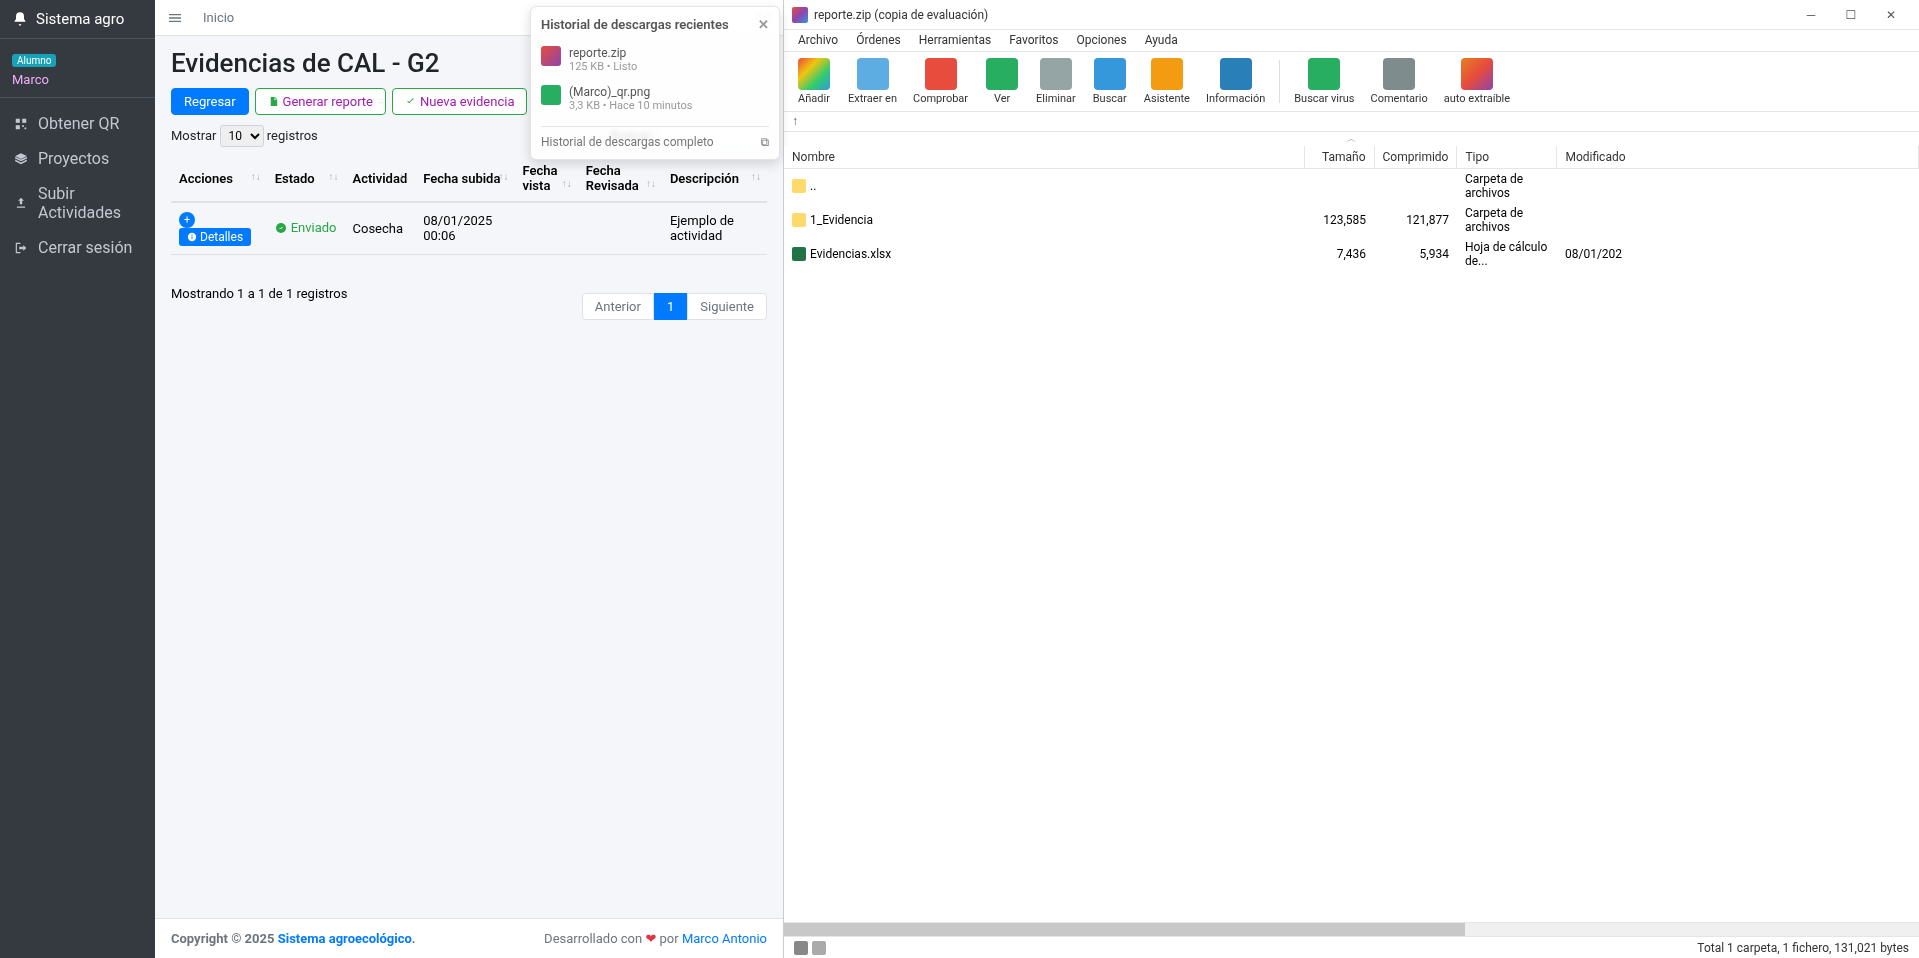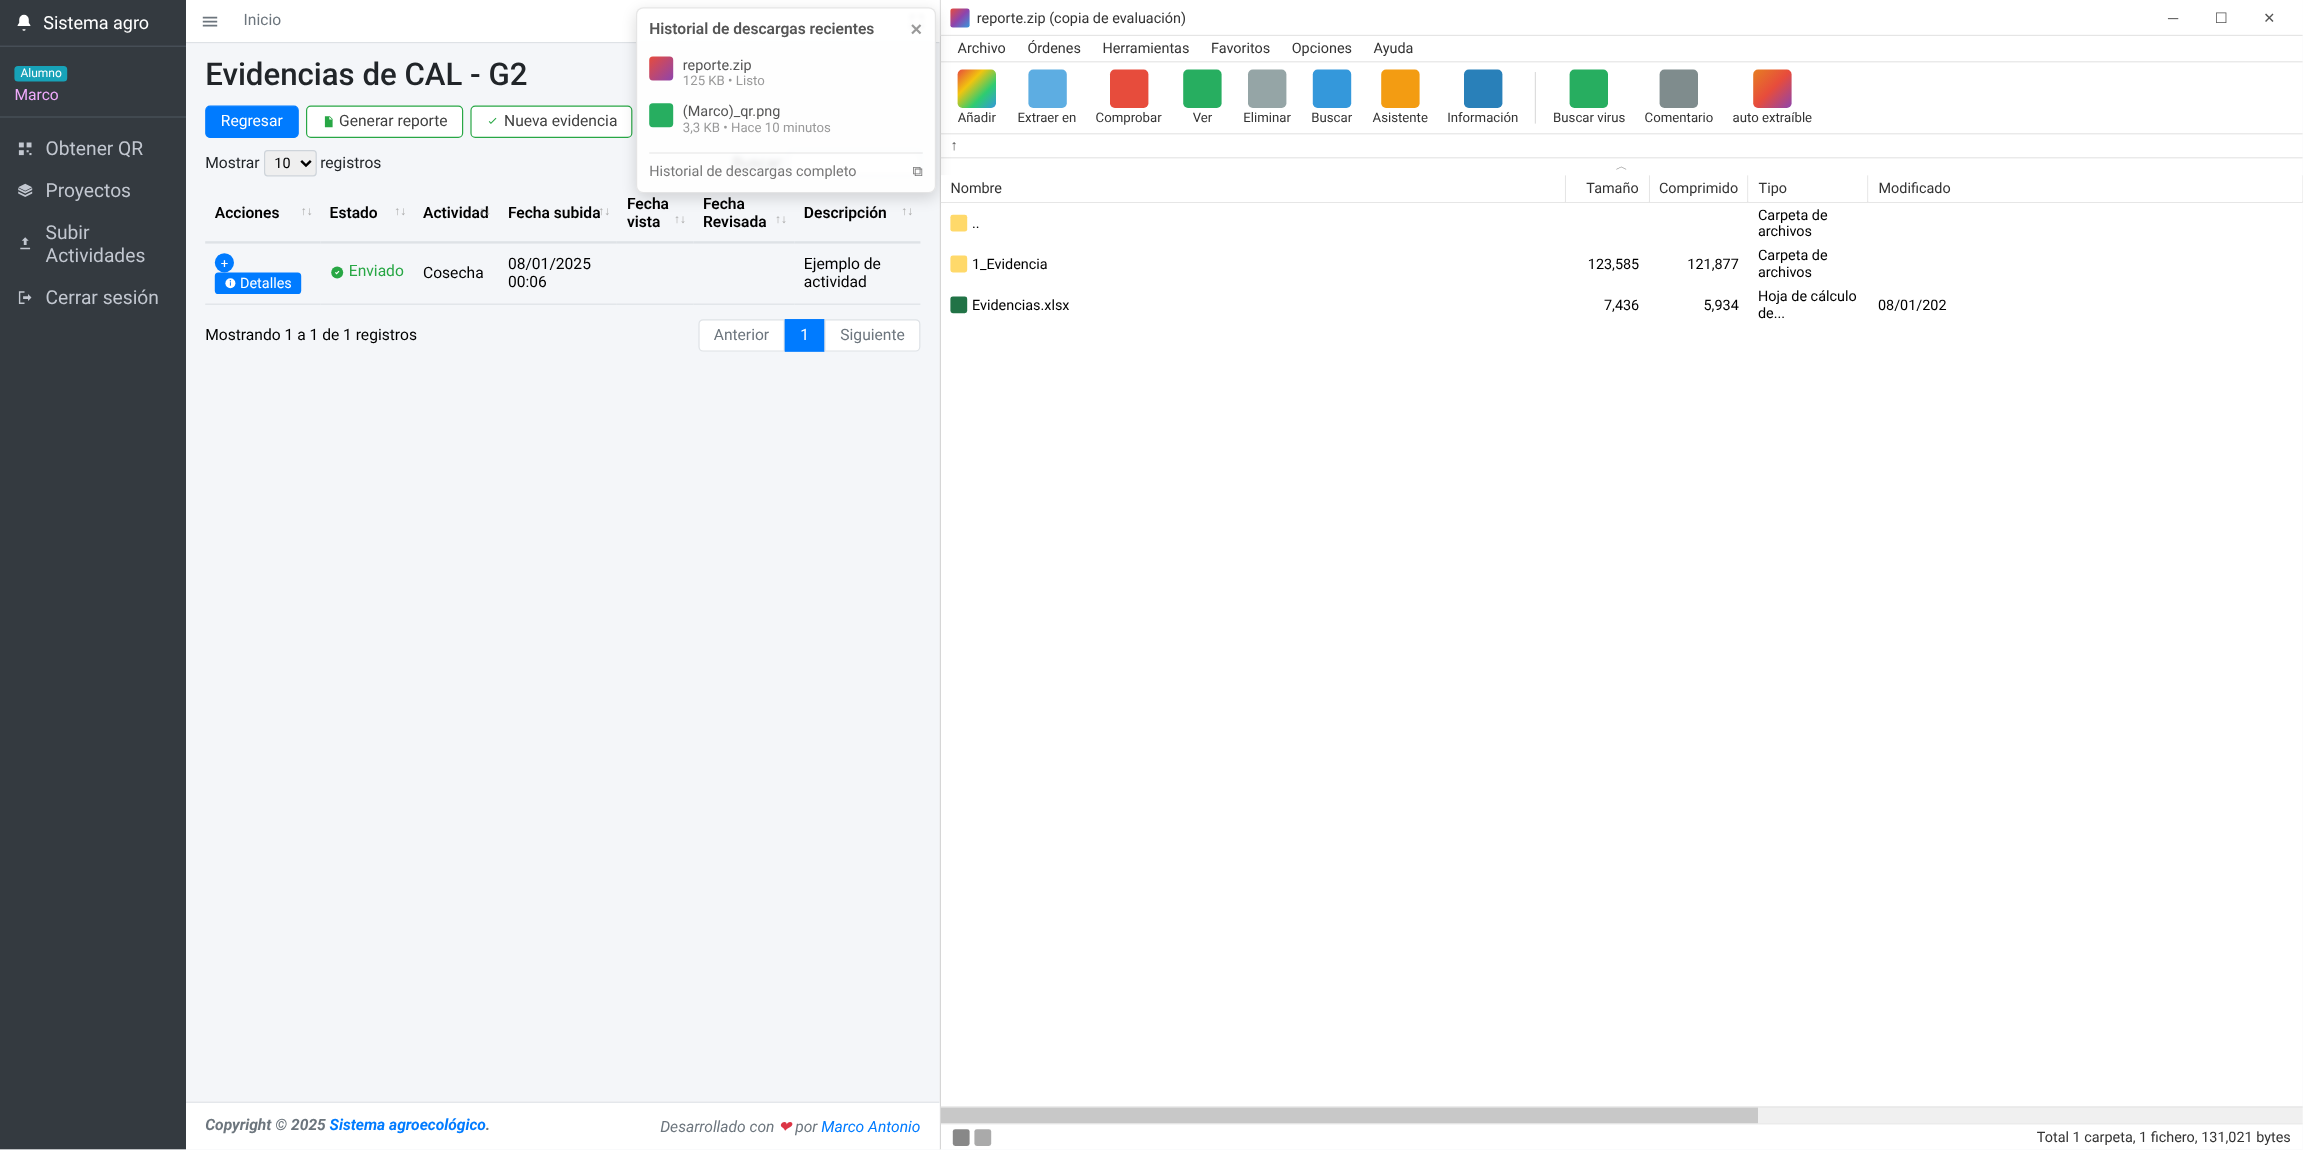--- a/index.html
+++ b/index.html
@@ -20,42 +20,42 @@
 .topbar { height: 36px; background: #fff; border-bottom: 1px solid #dee2e6; display: flex; align-items: center; padding: 0 12px; gap: 20px; }
 .toggle { color: #6c757d; cursor: pointer; }
 .breadcrumb { color: #6c757d; font-size: 13px; }
 .fullscreen-icon { margin-left: auto; color: #6c757d; cursor: pointer; }
 
 .content { flex: 1; padding: 12px 16px; overflow: auto; }
 .page-title { font-size: 26px; font-weight: 500; color: #212529; margin-bottom: 10px; }
 .btn-row { display: flex; gap: 6px; margin-bottom: 10px; }
 .btn { padding: 5px 12px; font-size: 13px; border-radius: 4px; border: 1px solid; cursor: pointer; display: inline-flex; align-items: center; gap: 4px; }
 .btn-primary { background: #007bff; border-color: #007bff; color: #fff; }
-.btn-outline-success { background: #fff; border-color: #28a745; color: #404040; }
+.btn-outline-success { background: #fff; border-color: #28a745; color: #a21caf; }
 
 .dt-controls { display: flex; justify-content: space-between; align-items: center; font-size: 13px; color: #212529; margin-bottom: 8px; }
 .dt-controls select { padding: 2px 4px; font-size: 12px; border: 1px solid #ced4da; border-radius: 3px; }
 .dt-controls input { padding: 2px 6px; font-size: 12px; border: 1px solid #ced4da; border-radius: 3px; width: 110px; }
 
 table.dt { width: 100%; border-collapse: collapse; font-size: 13px; }
 table.dt th { text-align: left; padding: 8px; border-bottom: 2px solid #dee2e6; font-weight: 600; position: relative; }
 table.dt th .sort { position: absolute; right: 6px; color: #aaa; font-size: 10px; }
 table.dt td { padding: 8px; border-bottom: 1px solid #dee2e6; }
 .expand-btn { width: 16px; height: 16px; background: #007bff; border-radius: 50%; color: #fff; display: inline-flex; align-items: center; justify-content: center; font-size: 11px; cursor: pointer; }
 .details-btn { background: #007bff; color: #fff; padding: 2px 8px; border-radius: 3px; font-size: 12px; display: inline-flex; align-items: center; gap: 3px; cursor: pointer; }
 .status-sent { color: #28a745; display: inline-flex; align-items: center; gap: 4px; }
 
 .dt-footer { display: flex; justify-content: space-between; align-items: center; margin-top: 12px; font-size: 13px; }
-.pagination { display: flex; }
+.pagination { display: flex; margin-top: 26px; }
 .page-btn { padding: 5px 12px; border: 1px solid #dee2e6; background: #fff; color: #6c757d; font-size: 13px; cursor: pointer; }
 .page-btn.active { background: #007bff; color: #fff; border-color: #007bff; }
 .page-btn:first-child { border-radius: 4px 0 0 4px; }
 .page-btn:last-child { border-radius: 0 4px 4px 0; }
 
-.footer { height: 40px; background: #fff; border-top: 1px solid #dee2e6; display: flex; align-items: center; justify-content: space-between; padding: 0 16px; font-size: 13px; color: #6c757d; font-style: italic; }
+.footer { height: 40px; background: #fff; border-top: 1px solid #dee2e6; display: flex; align-items: center; justify-content: space-between; padding: 0 16px; font-size: 13px; color: #6c757d; }
 .footer a { color: #007bff; text-decoration: none; }
 .heart { color: #dc3545; }
 
 
 .dl-popup { position: absolute; top: 6px; left: 375px; width: 250px; background: rgba(255,255,255,0.85); border: 1px solid rgba(0,0,0,0.1); border-radius: 6px; box-shadow: 0 4px 12px rgba(0,0,0,0.15); padding: 10px; font-size: 12px; color: #666; backdrop-filter: blur(2px); }
 .dl-popup-title { font-weight: 600; font-size: 13px; color: #555; margin-bottom: 8px; display: flex; justify-content: space-between; }
 .dl-item { display: flex; gap: 8px; padding: 6px 0; align-items: flex-start; }
 .dl-icon { width: 20px; height: 20px; background: #888; border-radius: 3px; flex-shrink: 0; }
 .dl-name { color: #555; font-size: 12px; }
 .dl-meta { color: #999; font-size: 11px; }

